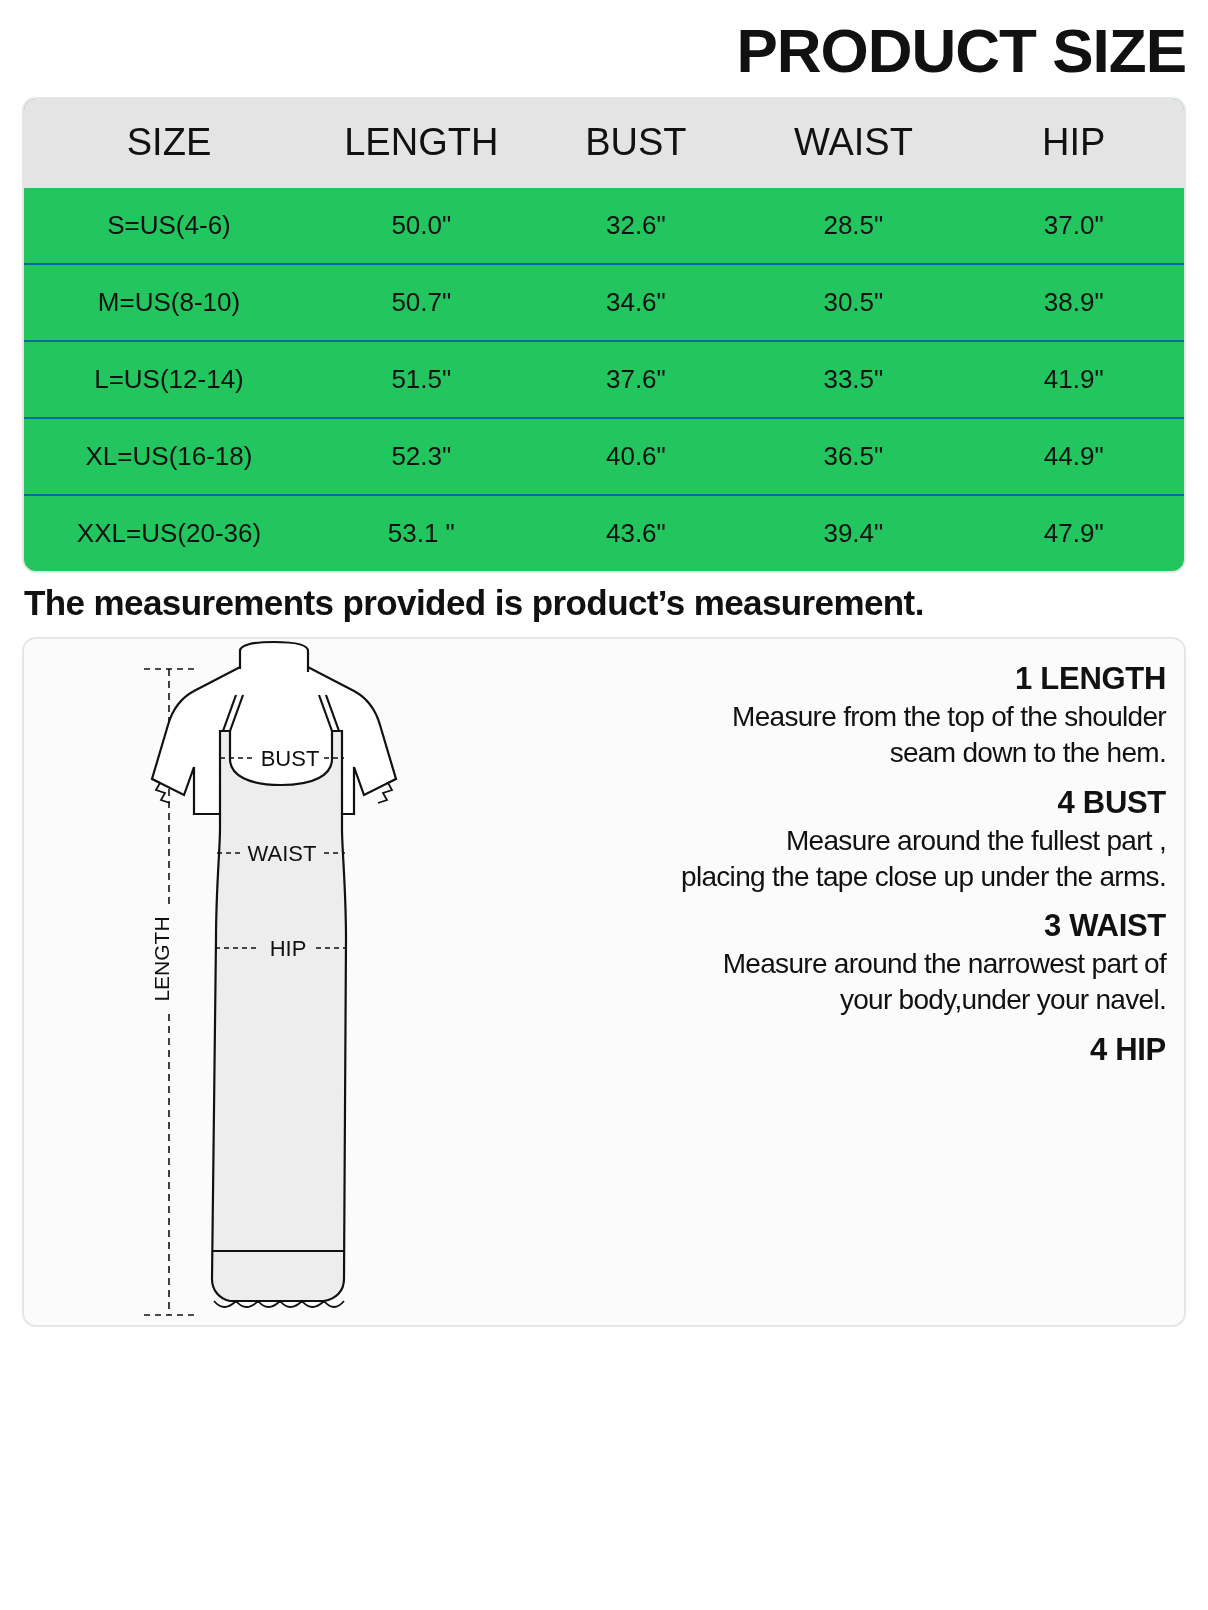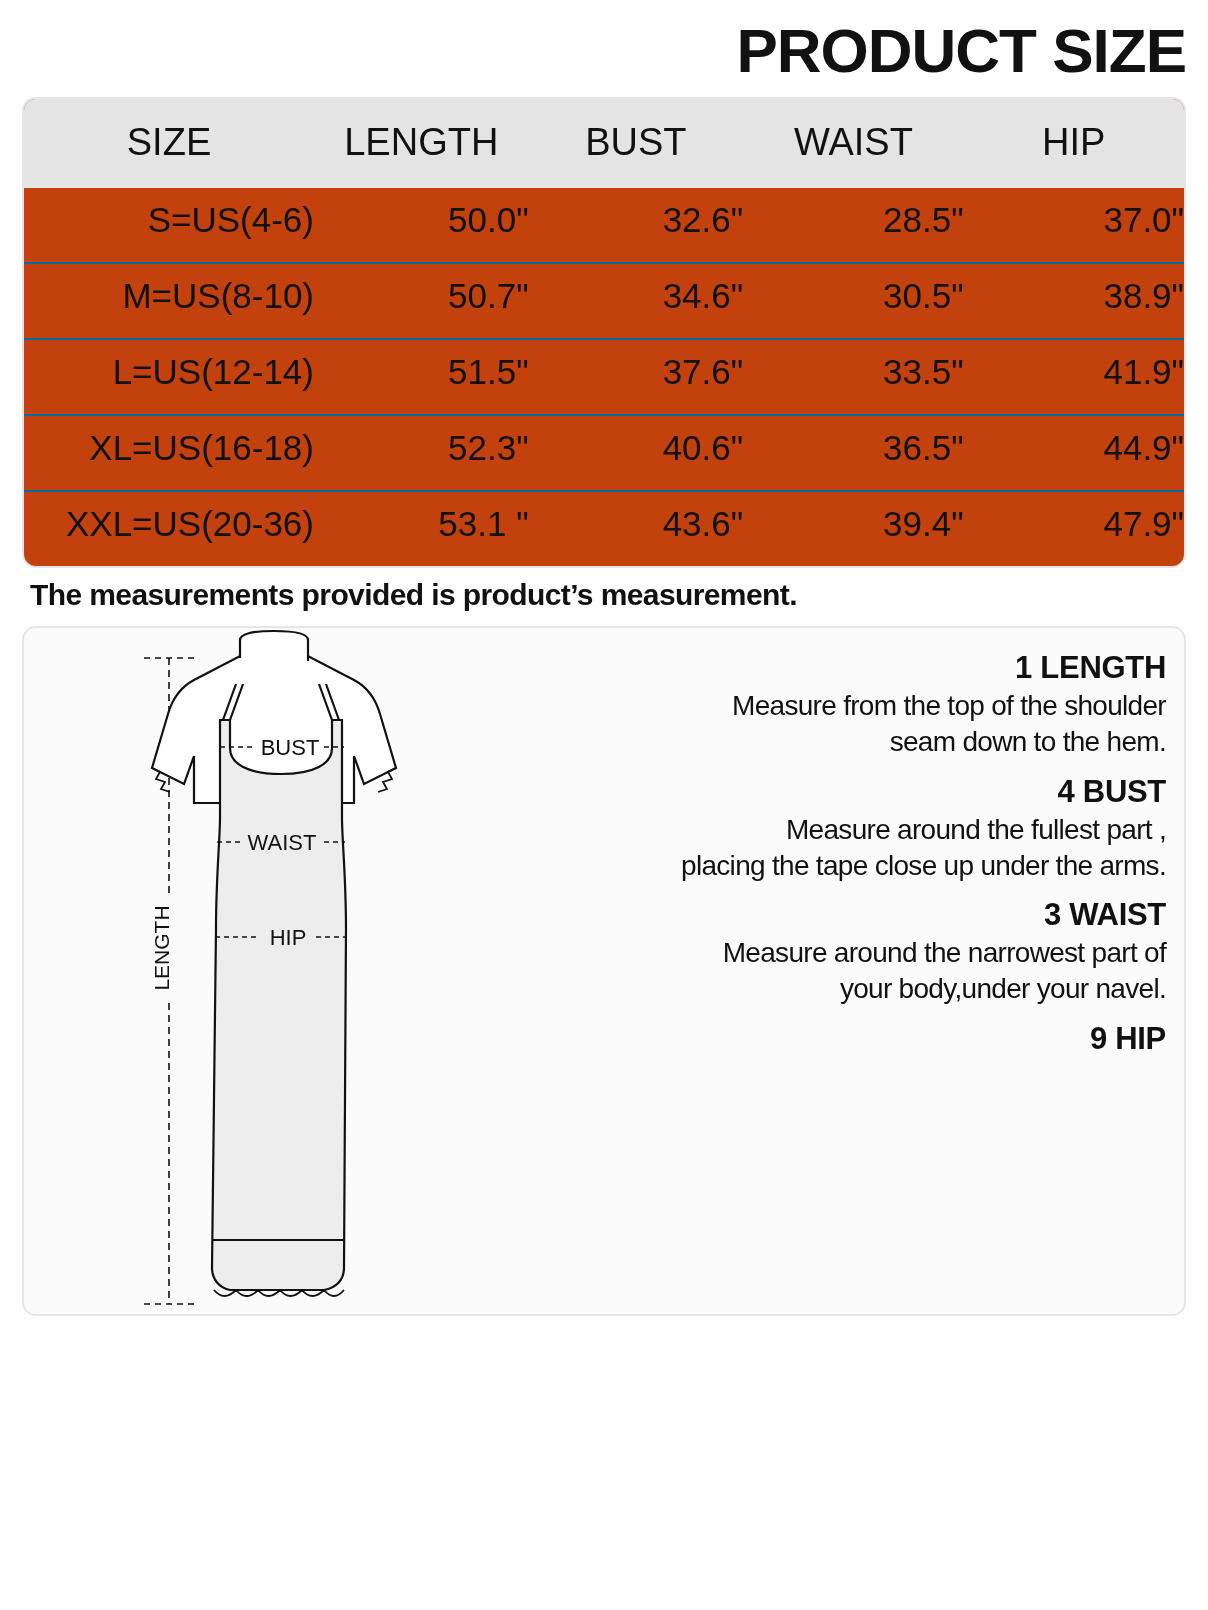--- a/index.html
+++ b/index.html
@@ -26,63 +26,63 @@
     font-size: 62px;
     font-weight: bold;
     letter-spacing: -1px;
     margin: 18px 0 14px 0;
     line-height: 1.05;
   }
   
   .table-card {
     border: 2px solid #e6e6e6;
     border-radius: 14px;
-    background: #c2410c;
+    background: #22c55e;
     overflow: hidden;
     margin-bottom: 10px;
   }
   table.size-table {
     width: 100%;
     border-collapse: collapse;
     table-layout: fixed;
   }
   table.size-table thead tr {
     background: #e4e4e4;
   }
   table.size-table thead th {
     font-size: 38px;
     font-weight: normal;
     padding: 22px 0 24px 0;
     text-align: center;
     color: #111;
   }
   table.size-table tbody td {
-    font-size: 35px;
+    font-size: 26px;
     font-weight: normal;
-    text-align: right;
-    padding: 12px 0 22px 0;
+    text-align: center;
+    padding: 22px 0 22px 0;
     color: #111;
   }
   table.size-table tbody tr + tr td {
     border-top: 2px solid #0369a1;
   }
   table.size-table td.size-col,
   table.size-table th.size-col {
     width: 25%;
   }
   table.size-table th.len-col, table.size-table td.len-col { width: 18.5%; }
   table.size-table th.bust-col, table.size-table td.bust-col { width: 18.5%; }
   table.size-table th.waist-col, table.size-table td.waist-col { width: 19%; }
   table.size-table th.hip-col, table.size-table td.hip-col { width: 19%; }
 
   .note {
-    font-size: 30px;
+    font-size: 35px;
     font-weight: bold;
     letter-spacing: -0.6px;
-    margin: 10px 0 14px 8px;
+    margin: 10px 0 14px 2px;
     white-space: nowrap;
   }
 
   
   .bottom-card {
     border: 2px solid #e6e6e6;
     border-radius: 14px;
     background: #fbfbfb;
     display: flex;
     height: 690px;
@@ -267,19 +267,19 @@
 
       <div class="info-block">
         <div class="info-head">3 WAIST</div>
         <div class="info-body">
           <div>Measure around the narrowest part of</div>
           <div>your body,under your navel.</div>
         </div>
       </div>
 
       <div class="info-block">
-        <div class="info-head">9 HIP</div>
+        <div class="info-head">4 HIP</div>
       </div>
 
     </div>
   </div>
 
 </div>
 
 </body></html>

